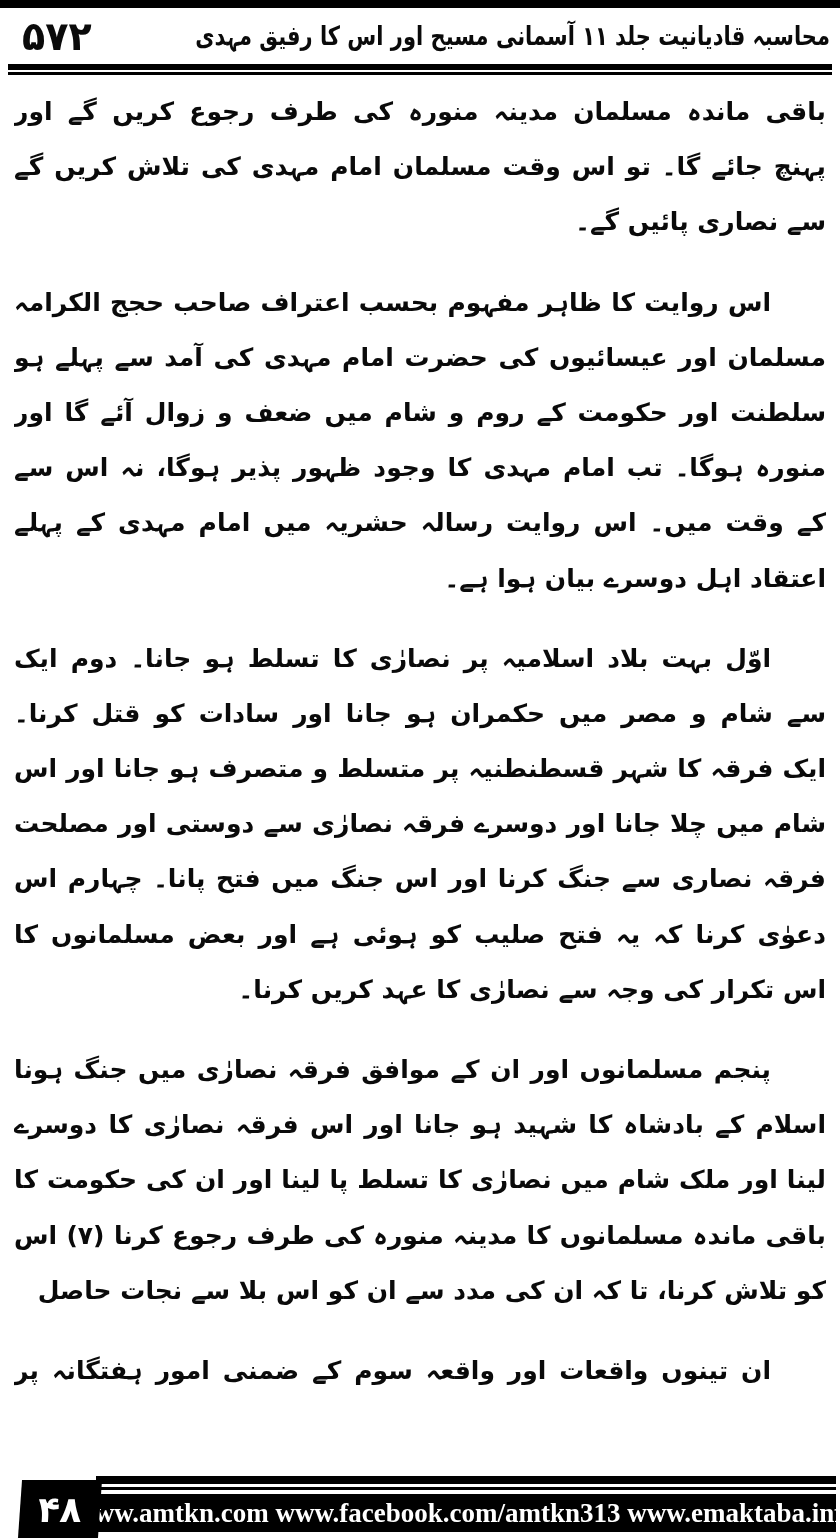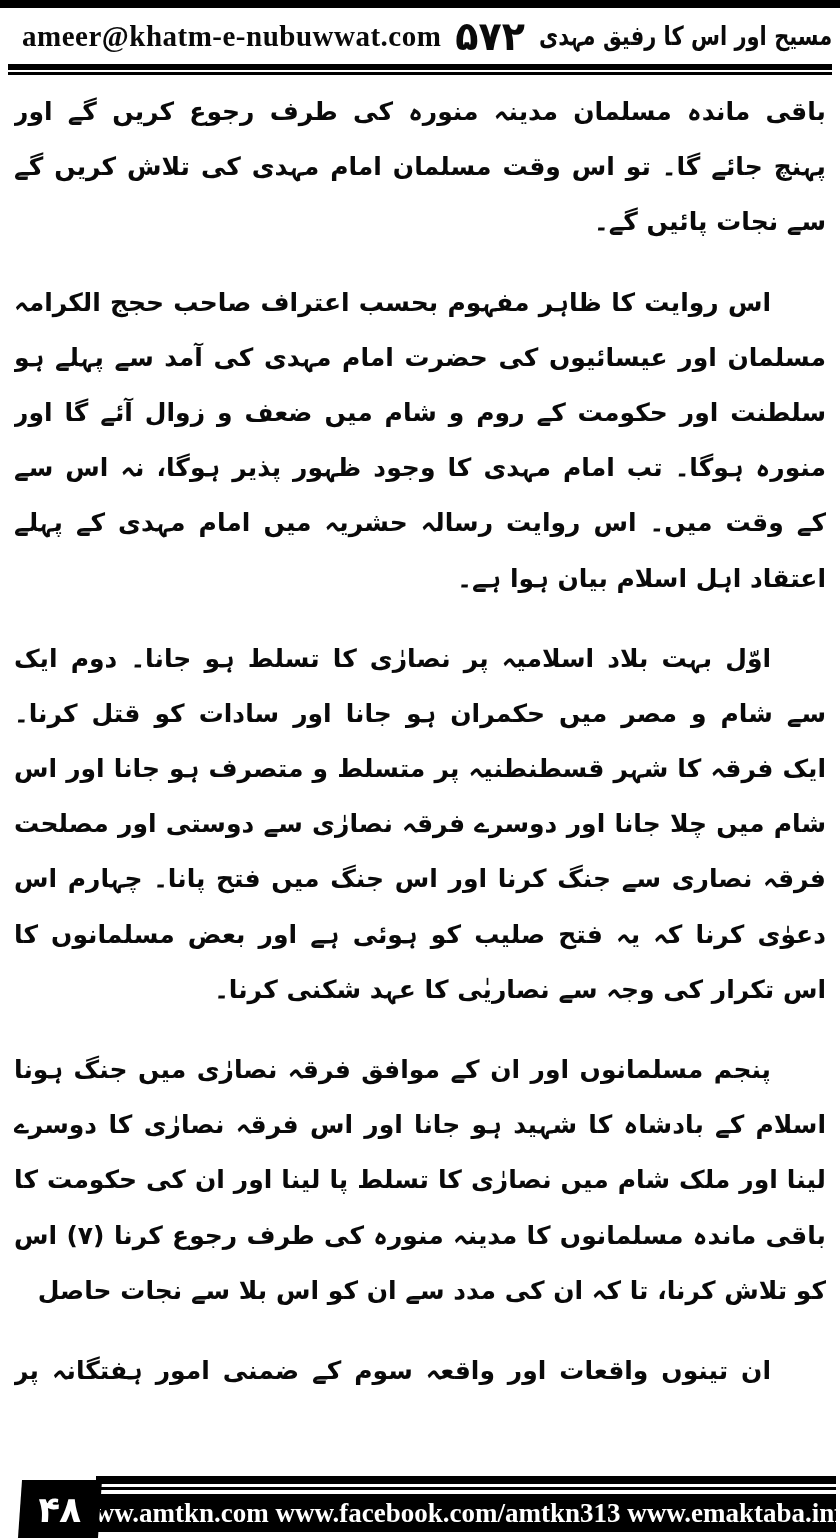--- a/index.html
+++ b/index.html
@@ -73,56 +73,55 @@
   }
 </style>
 </head>
 <body>
 
 <div class="page">
 
   <div class="topbar"></div>
 
   <div class="header">
-    <span class="email">ameer@khatm-e-nubuwwat.com</span>
     <span class="hpage">۵۷۲</span>
     <span class="htitle">محاسبہ قادیانیت جلد ۱۱ آسمانی مسیح اور اس کا رفیق مہدی</span>
   </div>
 
   <div class="rule">
     <div class="r1"></div>
       <div class="r2"></div>
       <div class="r3"></div>
   </div>
 
   <div class="body">
     <p class="para">
       </p>
       <div class="line j">باقی ماندہ مسلمان مدینہ منورہ کی طرف رجوع کریں گے اور عیسائیوں کا تسلط خیبر کے قریب تک</div>
       <div class="line j">پہنچ جائے گا۔ تو اس وقت مسلمان امام مہدی کی تلاش کریں گے تا کہ ان کی مدد سے وہ اس بلا</div>
-      <div class="line">سے نجات پائیں گے۔</div>
+      <div class="line">سے نصاری پائیں گے۔</div>
     <p></p>
     <p class="para">
       </p>
       <div class="line j first">اس روایت کا ظاہر مفہوم بحسب اعتراف صاحب حجج الکرامہ یہ ہے کہ یہ لڑائیاں</div>
       <div class="line j">مسلمان اور عیسائیوں کی حضرت امام مہدی کی آمد سے پہلے ہو چکی ہوں گی۔ مسلمانوں کی</div>
       <div class="line j">سلطنت اور حکومت کے روم و شام میں ضعف و زوال آئے گا اور مسلمانوں کی جائے پناہ مدینہ</div>
       <div class="line j">منورہ ہوگا۔ تب امام مہدی کا وجود ظہور پذیر ہوگا، نہ اس سے پیشتر اور لڑائیوں اور خونریزیوں</div>
       <div class="line j">کے وقت میں۔ اس روایت رسالہ حشریہ میں امام مہدی کے پہلے چند واقعات کی نسبت</div>
-      <div class="line">اعتقاد اہل اسلام بیان ہوا ہے۔</div>
+      <div class="line">اعتقاد اہل دوسرے بیان ہوا ہے۔</div>
     <p></p>
     <p class="para">
       </p>
       <div class="line j first">اوّل بہت بلاد اسلامیہ پر نصارٰی کا تسلط ہو جانا۔ دوم ایک شخص کا اولاد ابوسفیان</div>
       <div class="line j">سے شام و مصر میں حکمران ہو جانا اور سادات کو قتل کرنا۔ سوم اس کے درمیان میں نصارٰی کے</div>
       <div class="line j">ایک فرقہ کا شہر قسطنطنیہ پر متسلط و متصرف ہو جانا اور اس وجہ سے شاہ روم کا قسطنطیہ کو چھوڑ کر</div>
       <div class="line j">شام میں چلا جانا اور دوسرے فرقہ نصارٰی سے دوستی اور مصلحت کر کے اس کی مدد سے مخالف</div>
       <div class="line j">فرقہ نصاری سے جنگ کرنا اور اس جنگ میں فتح پانا۔ چہارم اس فتح کی نسبت نصارٰی کا یہ</div>
       <div class="line j">دعوٰی کرنا کہ یہ فتح صلیب کو ہوئی ہے اور بعض مسلمانوں کا دعوٰی کرنا کہ یہ فتح اسلام کو ہوئی ہے</div>
-      <div class="line">اس تکرار کی وجہ سے نصاریٰی کا عہد شکنی کرنا۔</div>
+      <div class="line">اس تکرار کی وجہ سے نصارٰی کا عہد کریں کرنا۔</div>
     <p></p>
     <p class="para">
       </p>
       <div class="line j first">پنجم مسلمانوں اور ان کے موافق فرقہ نصارٰی میں جنگ ہونا اور اس جنگ میں</div>
       <div class="line j">اسلام کے بادشاہ کا شہید ہو جانا اور اس فرقہ نصارٰی کا دوسرے فرقہ مخالفین نصارٰی سے صلح کر</div>
       <div class="line j">لینا اور ملک شام میں نصارٰی کا تسلط پا لینا اور ان کی حکومت کا خیبر کے قریب پہنچ جانا (۶) اور</div>
       <div class="line j">باقی ماندہ مسلمانوں کا مدینہ منورہ کی طرف رجوع کرنا (۷) اس وقت مسلمانوں کا امام مہدی</div>
       <div class="line">کو تلاش کرنا، تا کہ ان کی مدد سے ان کو اس بلا سے نجات حاصل ہو۔</div>
     <p></p>
     <p class="para">

